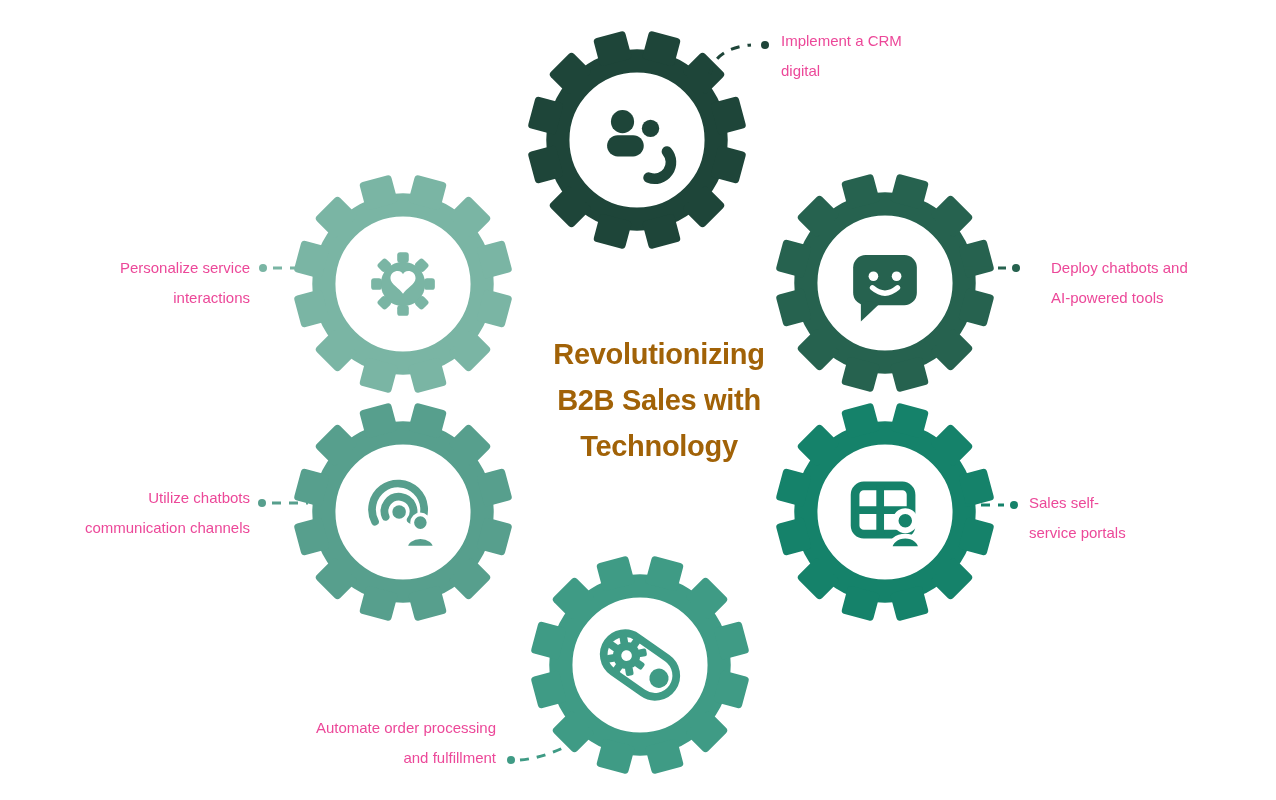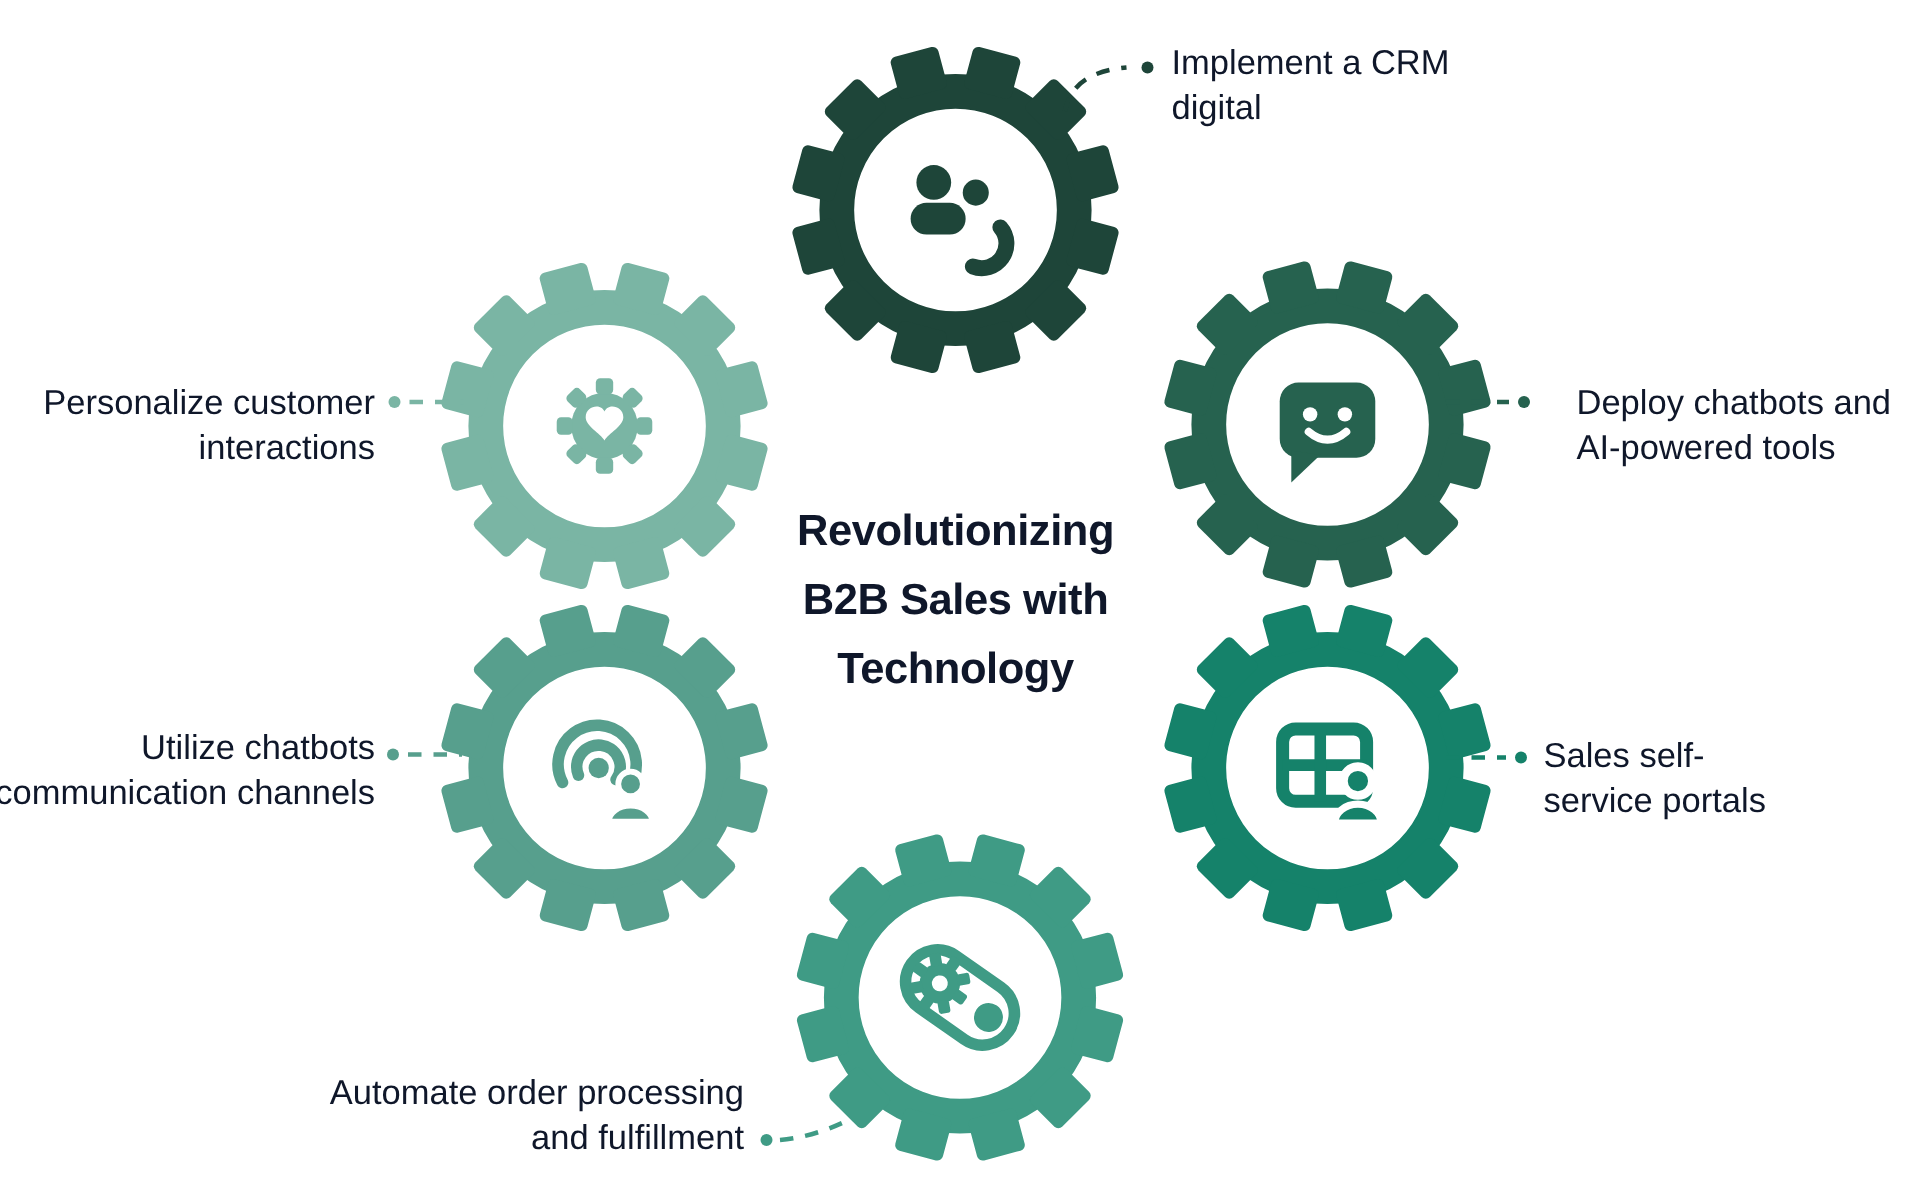--- a/index.html
+++ b/index.html
@@ -7,33 +7,33 @@
     position:relative;
     width:1276px;height:800px;
     background:#fff;
     overflow:hidden;
     font-family:"Liberation Sans", sans-serif;
   }
   .gear{position:absolute;width:222px;height:222px;}
   .gear svg{display:block;}
   .label{
     position:absolute;
-    font-size:23px;line-height:30px;
-    color:#0f172a;
+    font-size:15px;line-height:30px;
+    color:#ec4899;
     white-space:nowrap;
   }
   .label.align-left{text-align:left;}
   .label.align-right{text-align:right;}
   .connector{position:absolute;}
   .connector svg{display:block;overflow:visible;}
   #title{
-    position:absolute;left:487px;top:331px;width:300px;
+    position:absolute;left:509px;top:331px;width:300px;
     text-align:center;
     font-size:29px;line-height:46px;font-weight:700;
-    color:#0f172a;letter-spacing:-0.3px;
+    color:#a16207;letter-spacing:-0.3px;
   }
   .hidden-defs{position:absolute;width:0;height:0;overflow:hidden;}
 </style>
 </head>
 <body>
 
 <div id="canvas">
 
   <svg class="hidden-defs" aria-hidden="true">
     <defs>
@@ -203,17 +203,17 @@
       </g>
     </svg>
   </div>
   <div class="connector" style="left: 255px; top: 261px; width: 56px; height: 14px; color: rgb(122, 181, 164);">
     <svg viewBox="0 0 56 14" width="56" height="14">
       <circle cx="8" cy="7" r="4" fill="currentColor"></circle>
       <line x1="18" y1="7" x2="54" y2="7" stroke="currentColor" stroke-width="3" stroke-dasharray="9 8"></line>
     </svg>
   </div>
   <div class="label align-right" style="right:1026px;top:253px;">
-    <div>Personalize customer</div>
+    <div>Personalize service</div>
     <div>interactions</div>
   </div>
 
 </div>
 
 </body></html>

